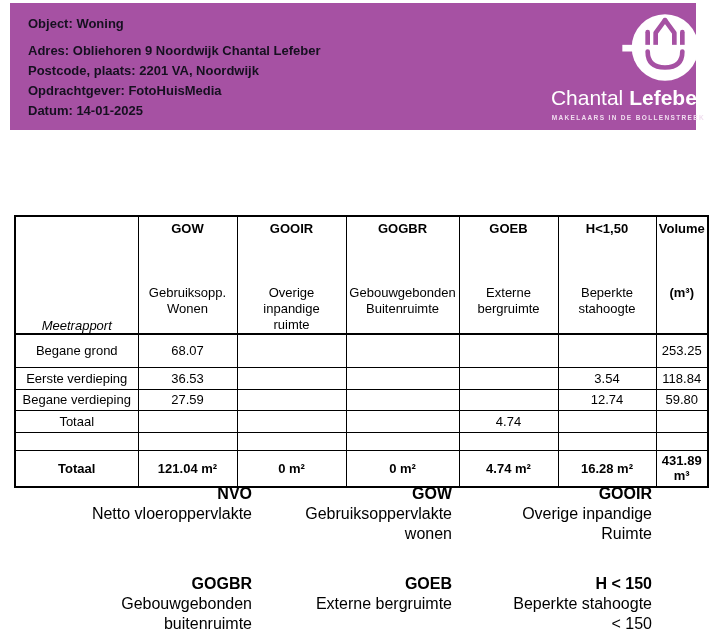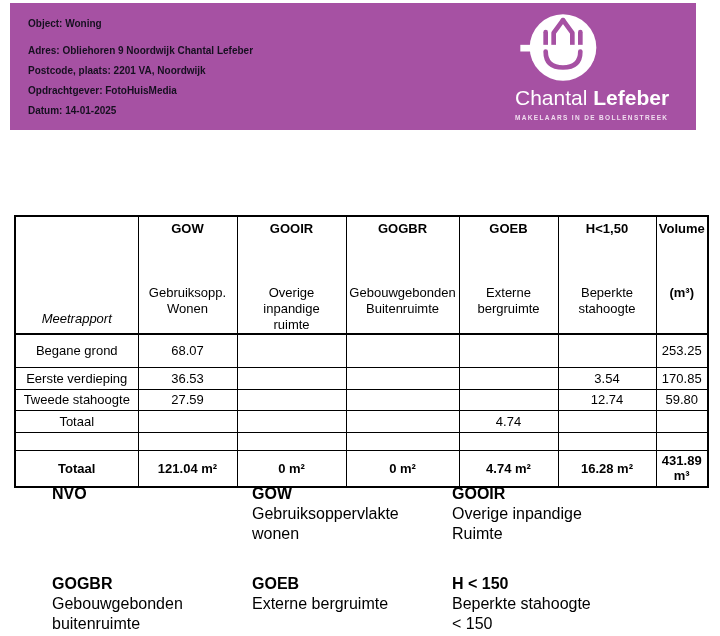--- a/index.html
+++ b/index.html
@@ -9,26 +9,26 @@
     font-family:"Liberation Sans", sans-serif; color:#000; overflow:hidden;
   }
 
   
   .banner {
     position:absolute; left:10px; top:3px; width:686px; height:127px;
     background:#A651A3;
   }
   .banner-text {
     position:absolute; left:18px; top:11px;
-    font-weight:bold; font-size:10px; line-height:20px; color:#161020;
+    font-weight:bold; font-size:13px; line-height:20px; color:#161020;
   }
   .banner-line-first { margin-bottom:7px; }
 
   
-  .logo { position:absolute; left:505px; top:11px; width:190px; text-align:left; }
+  .logo { position:absolute; left:505px; top:11px; width:190px; text-align:right; }
   .logo svg { width:88px; height:67px; display:inline-block; }
   .logo-name { font-size:21px; color:#fff; margin-top:1px; white-space:nowrap; }
   .logo-name .bold { font-weight:bold; }
   .logo-tagline {
     font-size:6.5px; letter-spacing:1.35px; color:#f0ddef; margin-top:4px;
     white-space:nowrap; font-weight:bold;
   }
 
   
   table.meettable {
@@ -36,38 +36,38 @@
     border-collapse:collapse; table-layout:fixed;
     font-size:13px; color:#000; border:2px solid #000;
   }
   .meettable td, .meettable th {
     border:1px solid #000; text-align:center; vertical-align:middle;
     padding:0 2px; overflow:hidden;
   }
   .meettable tr.header { height:52px; }
   .meettable tr.header th { border-bottom:2px solid #000; }
   th.corner {
-    vertical-align:bottom; font-style:italic; font-weight:normal; padding-bottom:7px;
+    vertical-align:bottom; font-style:italic; font-weight:normal; 
   }
   th.colhead { vertical-align:top; padding-top:4px; font-weight:normal; line-height:16px; }
   .colhead .abbr { font-weight:bold; display:block; }
   .colhead .sub  { white-space:pre-line; display:block;margin-top:48px; }
   th.bold-sub .sub { font-weight:bold; }
   .meettable tr.r0 { height:33px; }
   .meettable tr.r1 { height:22px; }
   .meettable tr.r2 { height:21px; }
   .meettable tr.r3 { height:22px; }
   .meettable tr.r4 { height:18px; }
   .meettable tr.total { height:37px; font-weight:bold; }
 
   
   .legend {
     position:absolute; left:52px; top:484px; width:600px;
     display:grid; grid-template-columns:repeat(3,200px); row-gap:30px;
-    text-align:left; font-size:16px; line-height:20px; color:#000;
+    text-align:right; font-size:16px; line-height:20px; color:#000;
   }
   .legend .abbr { font-weight:bold; }
   .legend .desc { white-space:pre-line; }
 </style>
 </head>
 <body>
 
 <div class="page">
 
   <div class="banner">
@@ -154,24 +154,24 @@
       <td></td>
       <td>253.25</td>
     </tr>
     <tr class="r1">
       <td>Eerste verdieping</td>
       <td>36.53</td>
       <td></td>
       <td></td>
       <td></td>
       <td>3.54</td>
-      <td>170.85</td>
+      <td>118.84</td>
     </tr>
     <tr class="r2">
-      <td>Tweede stahoogte</td>
+      <td>Begane verdieping</td>
       <td>27.59</td>
       <td></td>
       <td></td>
       <td></td>
       <td>12.74</td>
       <td>59.80</td>
     </tr>
     <tr class="r3">
       <td>Totaal</td>
       <td></td>
@@ -198,20 +198,21 @@
       <td>4.74 m²</td>
       <td>16.28 m²</td>
       <td>431.89 m³</td>
     </tr>
   </tbody>
     </table>
 
   <div class="legend">
     <div>
       <div class="abbr">NVO</div>
+      <div class="desc">Netto vloeroppervlakte</div>
     </div>
     <div>
       <div class="abbr">GOW</div>
       <div class="desc">Gebruiksoppervlakte
 wonen</div>
     </div>
     <div>
       <div class="abbr">GOOIR</div>
       <div class="desc">Overige inpandige
 Ruimte</div>

